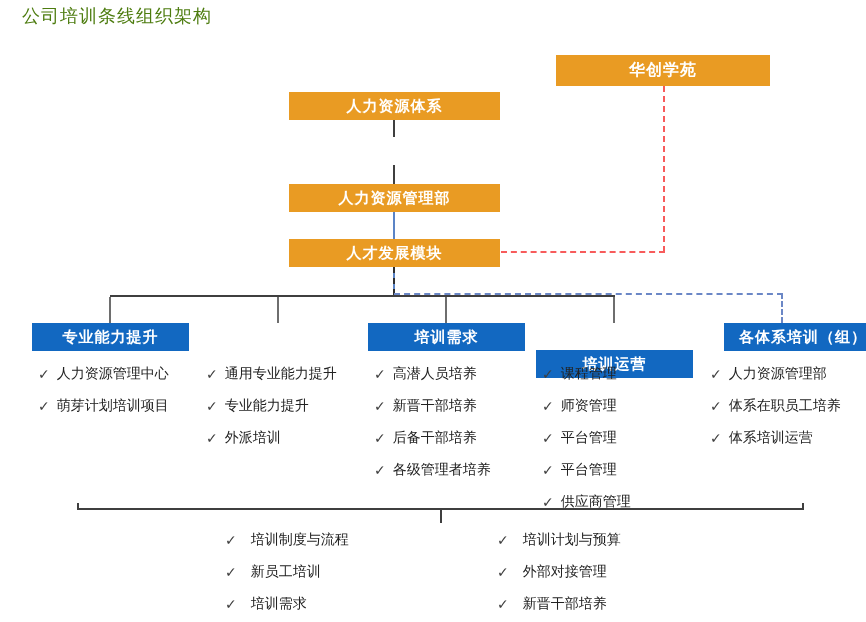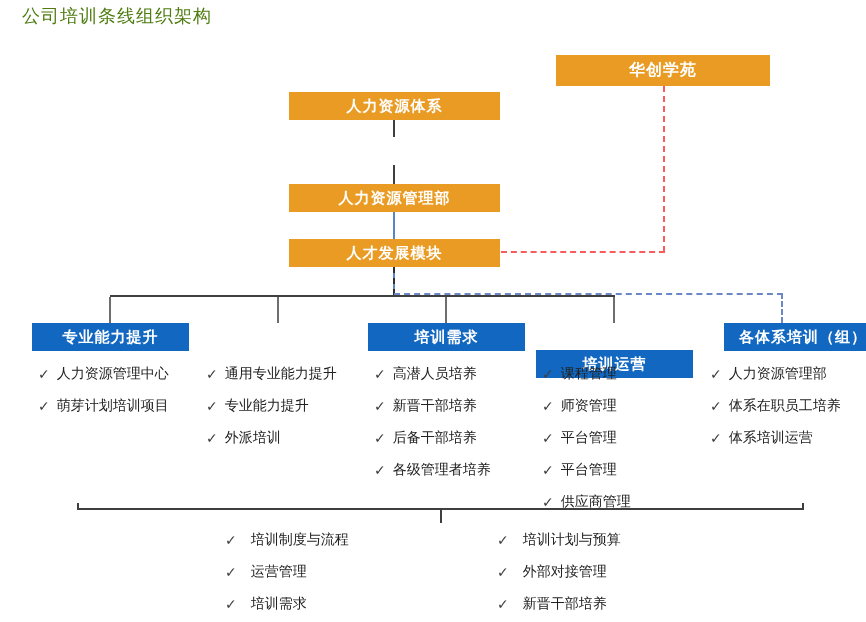--- a/index.html
+++ b/index.html
@@ -170,21 +170,21 @@
   <div class="bracket"></div>
   <div class="bracket-tick"></div>
 
   <ul class="check-list bottom-list bl0">
     <li>
         <span class="chk">✓</span>
         <span>培训制度与流程</span>
       </li>
     <li>
         <span class="chk">✓</span>
-        <span>运营管理</span>
+        <span>新员工培训</span>
       </li>
     <li>
         <span class="chk">✓</span>
         <span>培训需求</span>
       </li>
   </ul>
 
   <ul class="check-list bottom-list bl1">
     <li>
         <span class="chk">✓</span>

